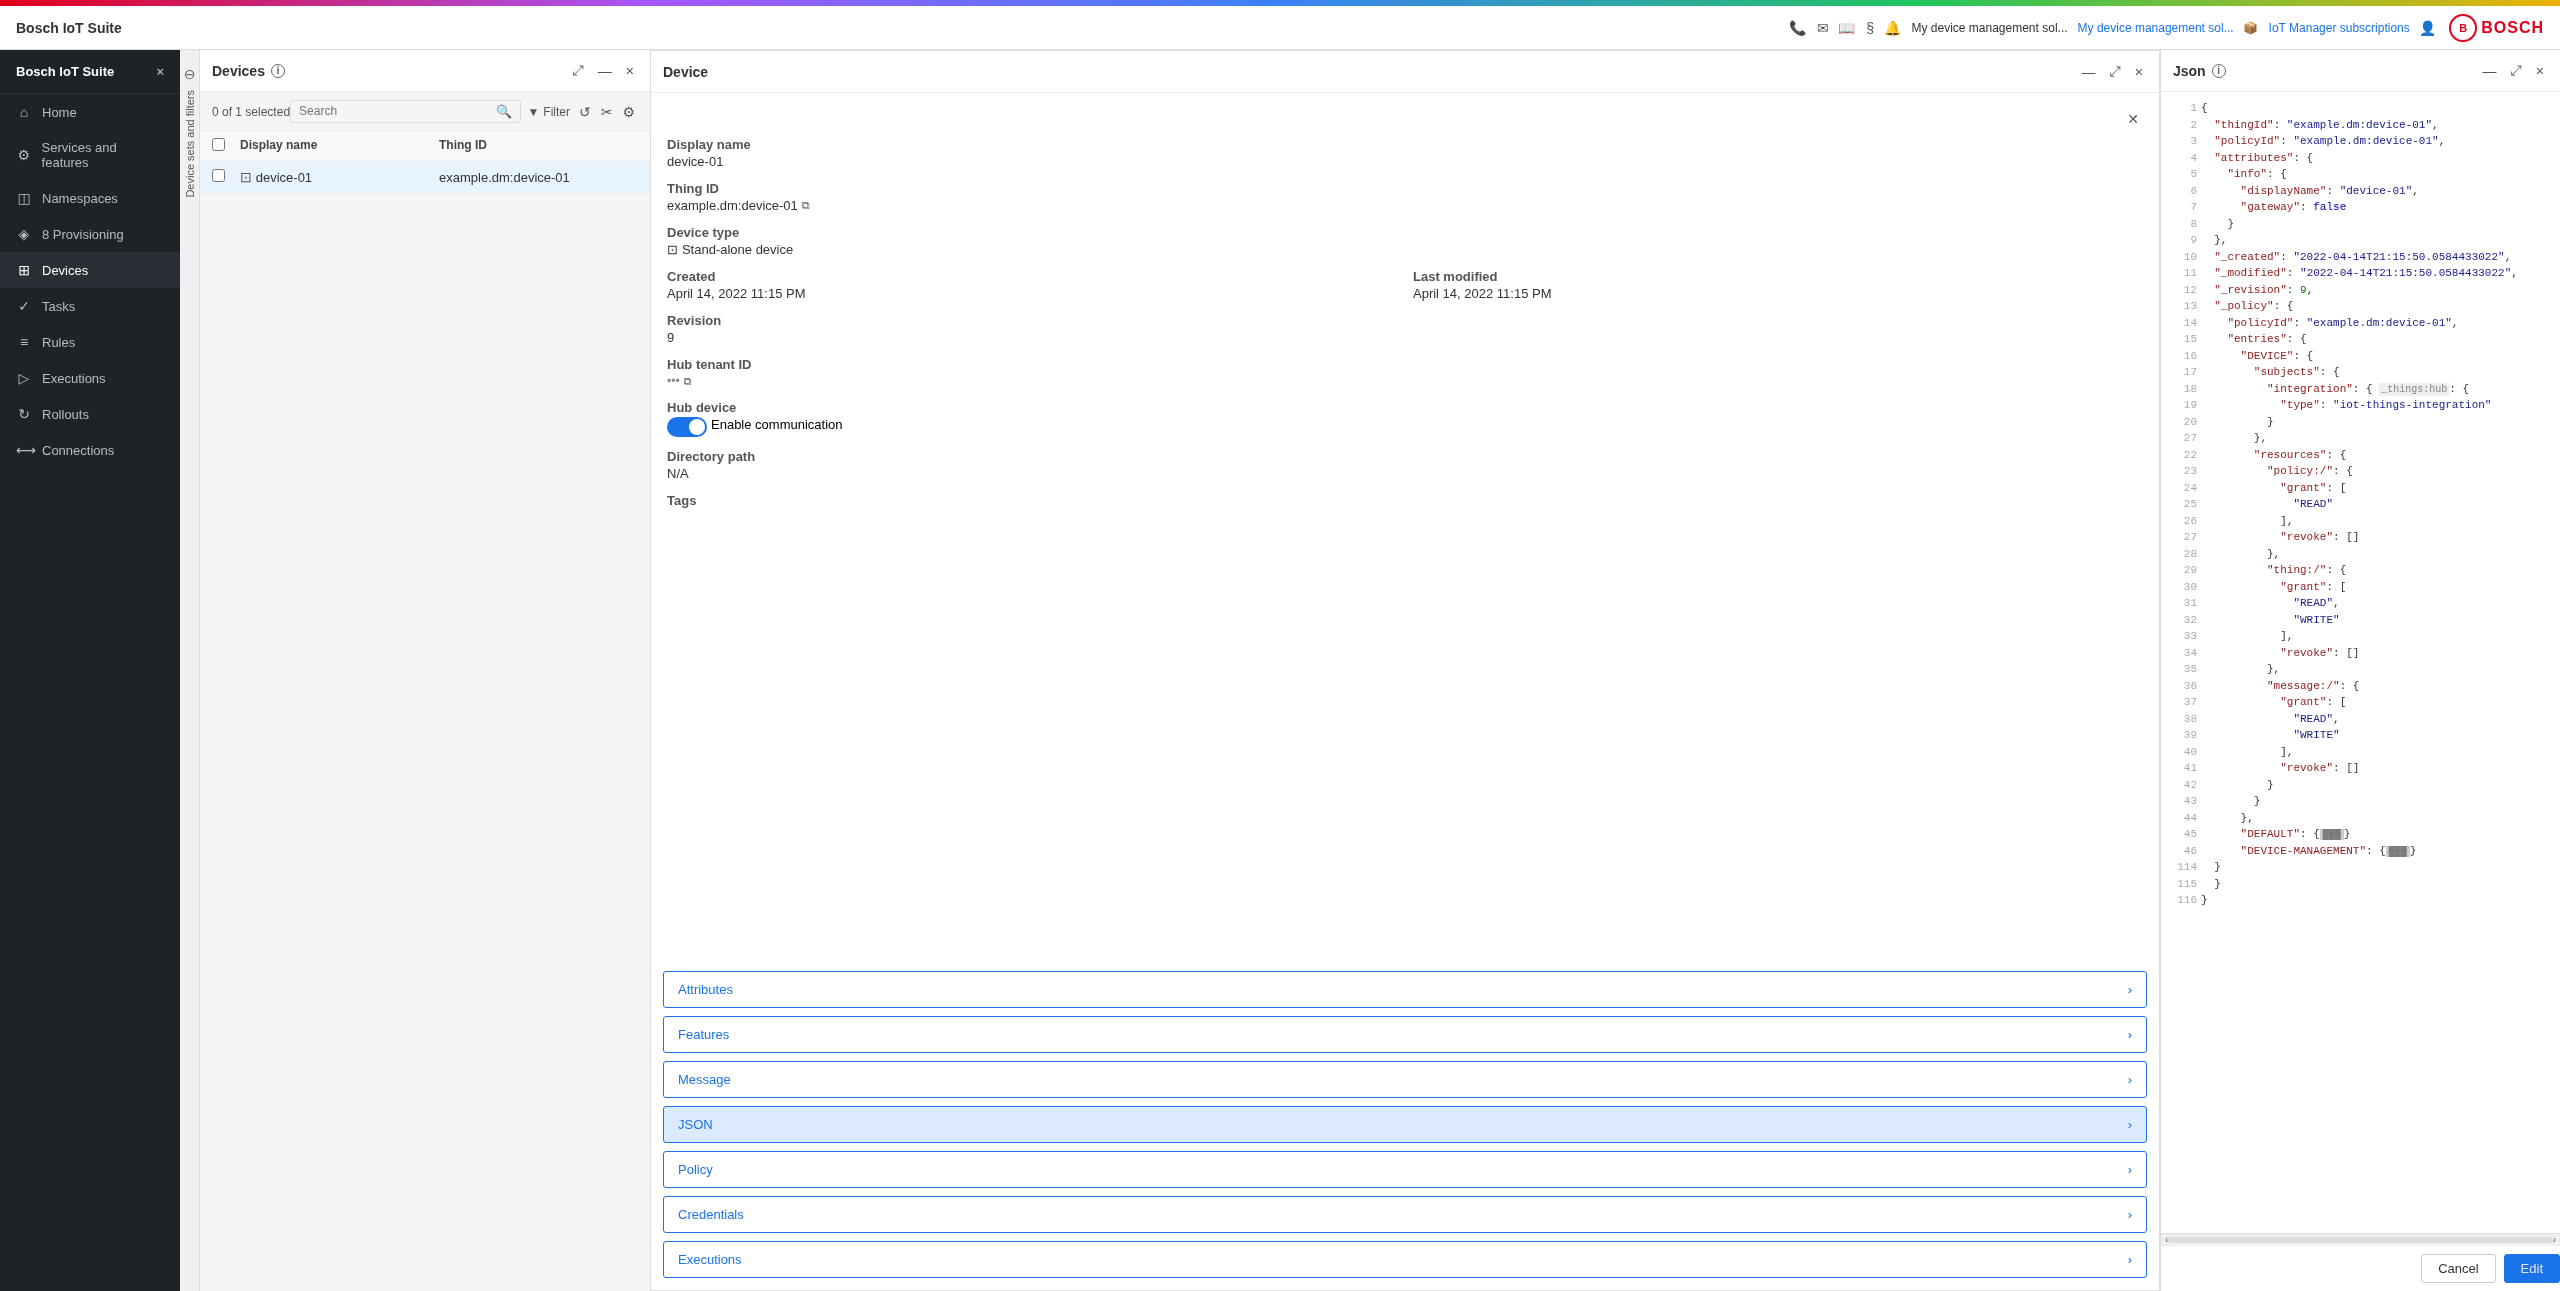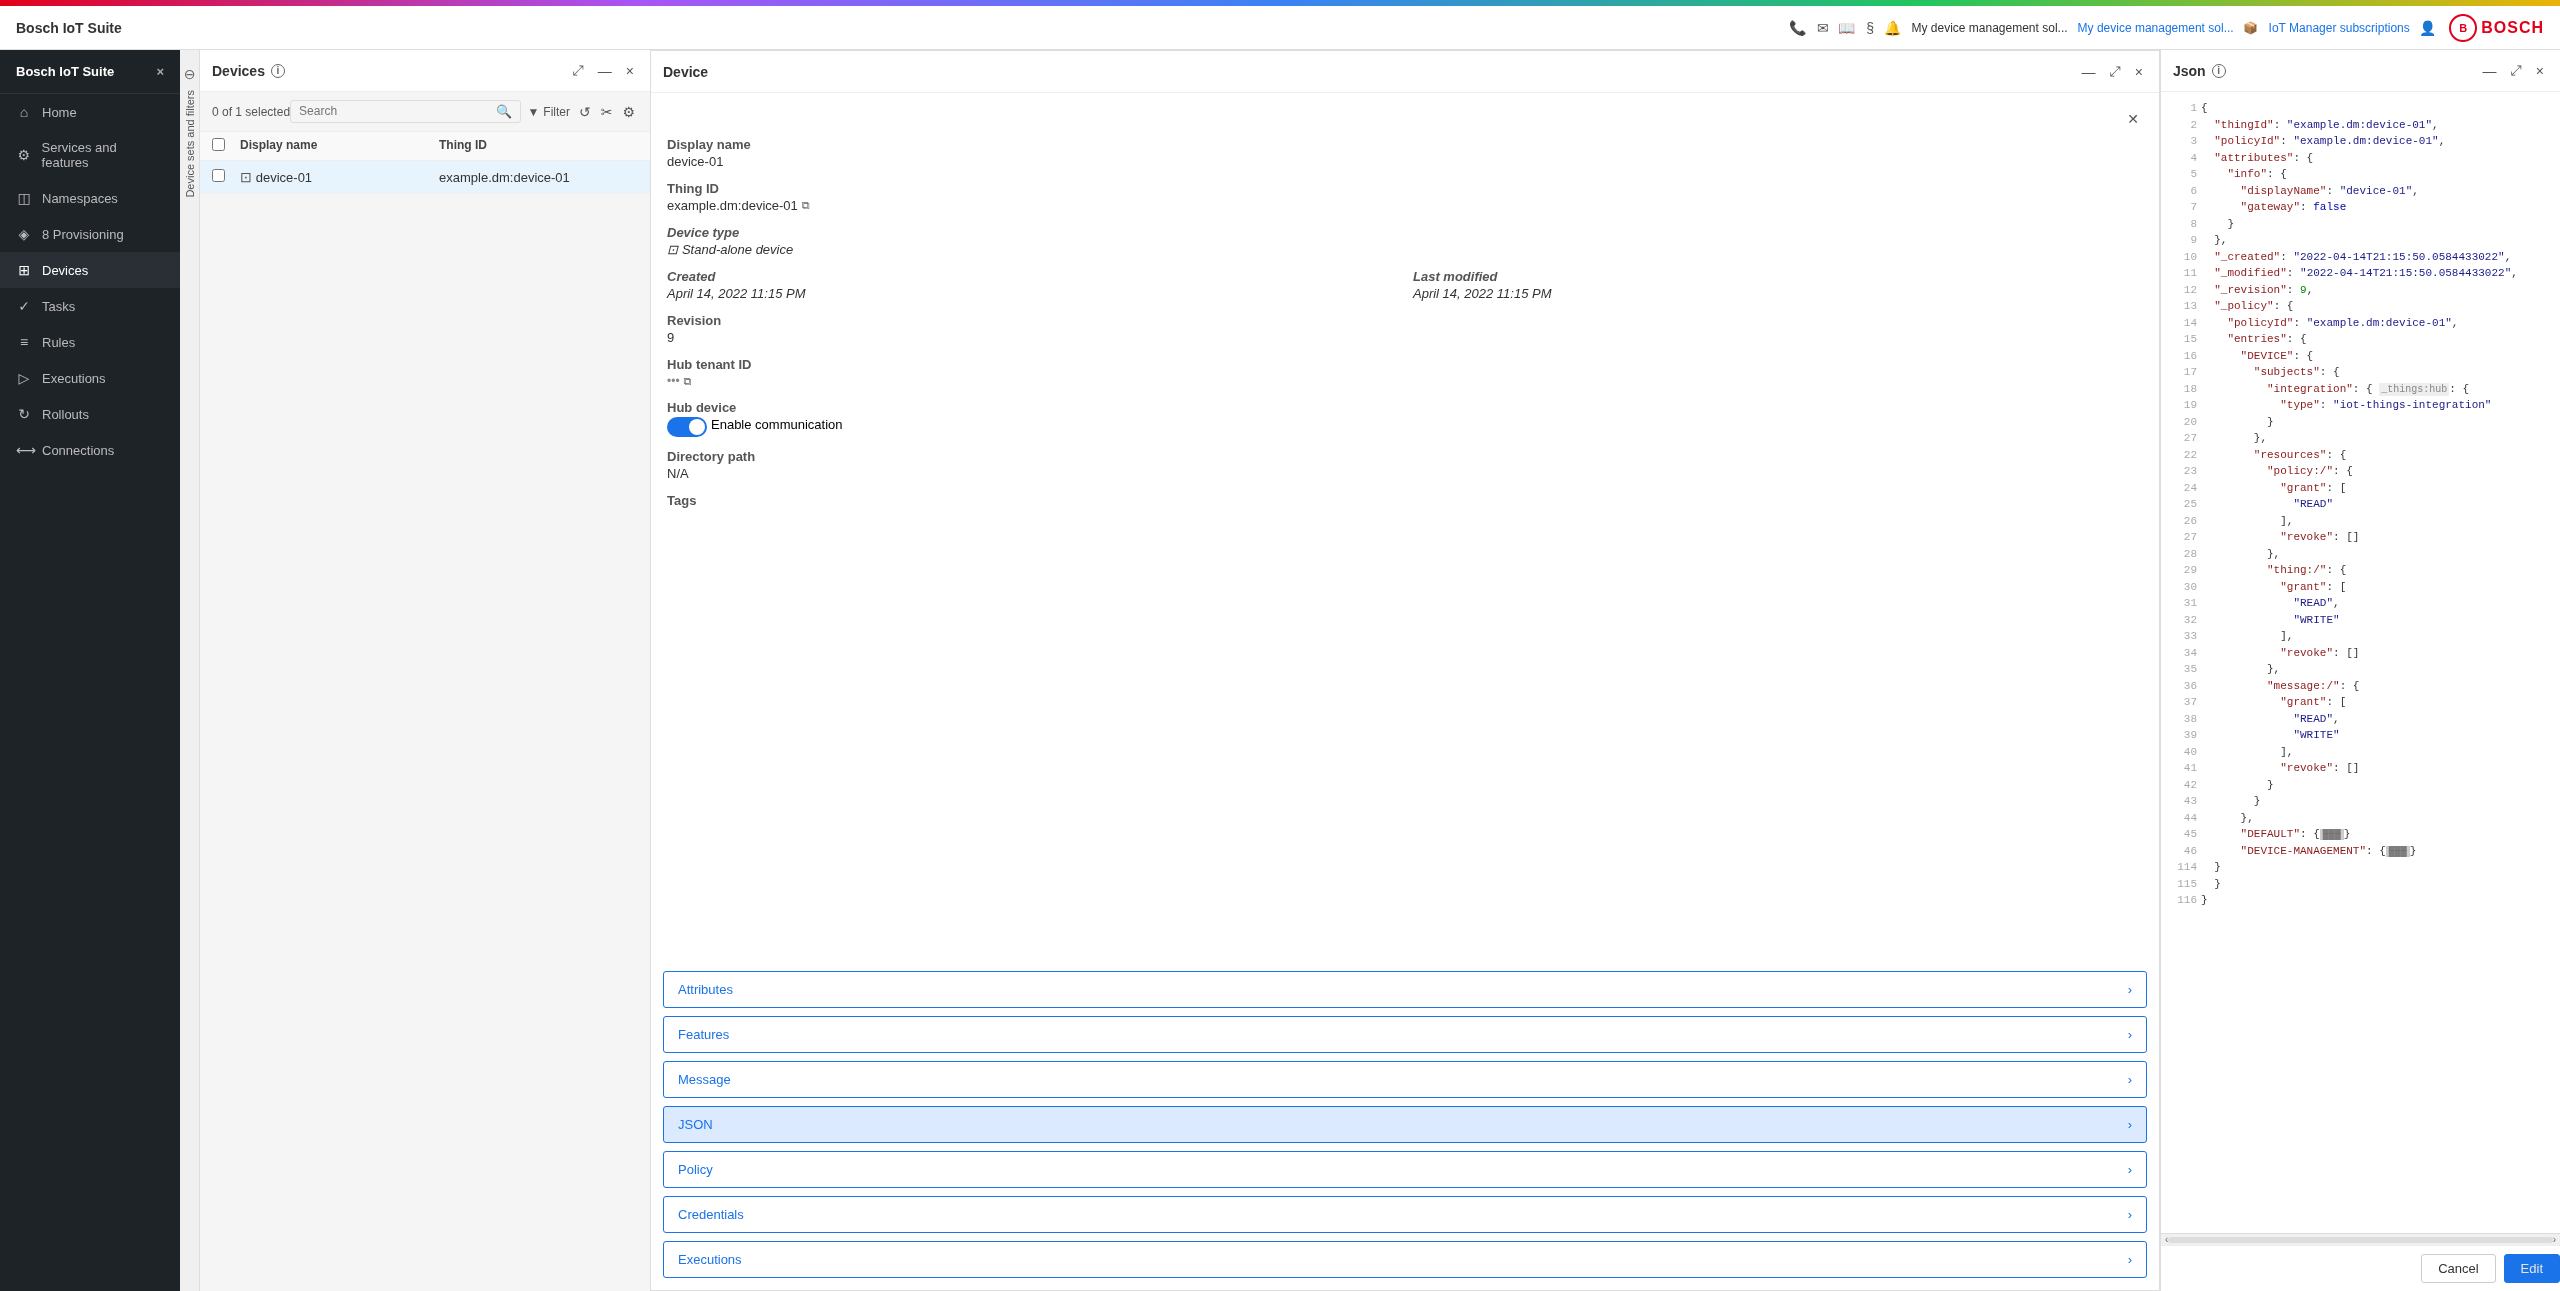--- a/index.html
+++ b/index.html
@@ -383,21 +383,21 @@
       height: 6px;
       background: #ddd;
       border-radius: 3px;
       position: relative;
     }
 
     .detail-row-pair {
       display: flex;
       gap: 16px;
     }
-    .detail-col { flex: 1; font-style: italic; }
+    .detail-col { flex: 1; }
 
     
     .hub-tenant-value {
       display: flex; align-items: center; gap: 4px;
     }
     .hub-dots { color: #888; font-size: 12px; }
   </style>
 </head>
 <body>
 

